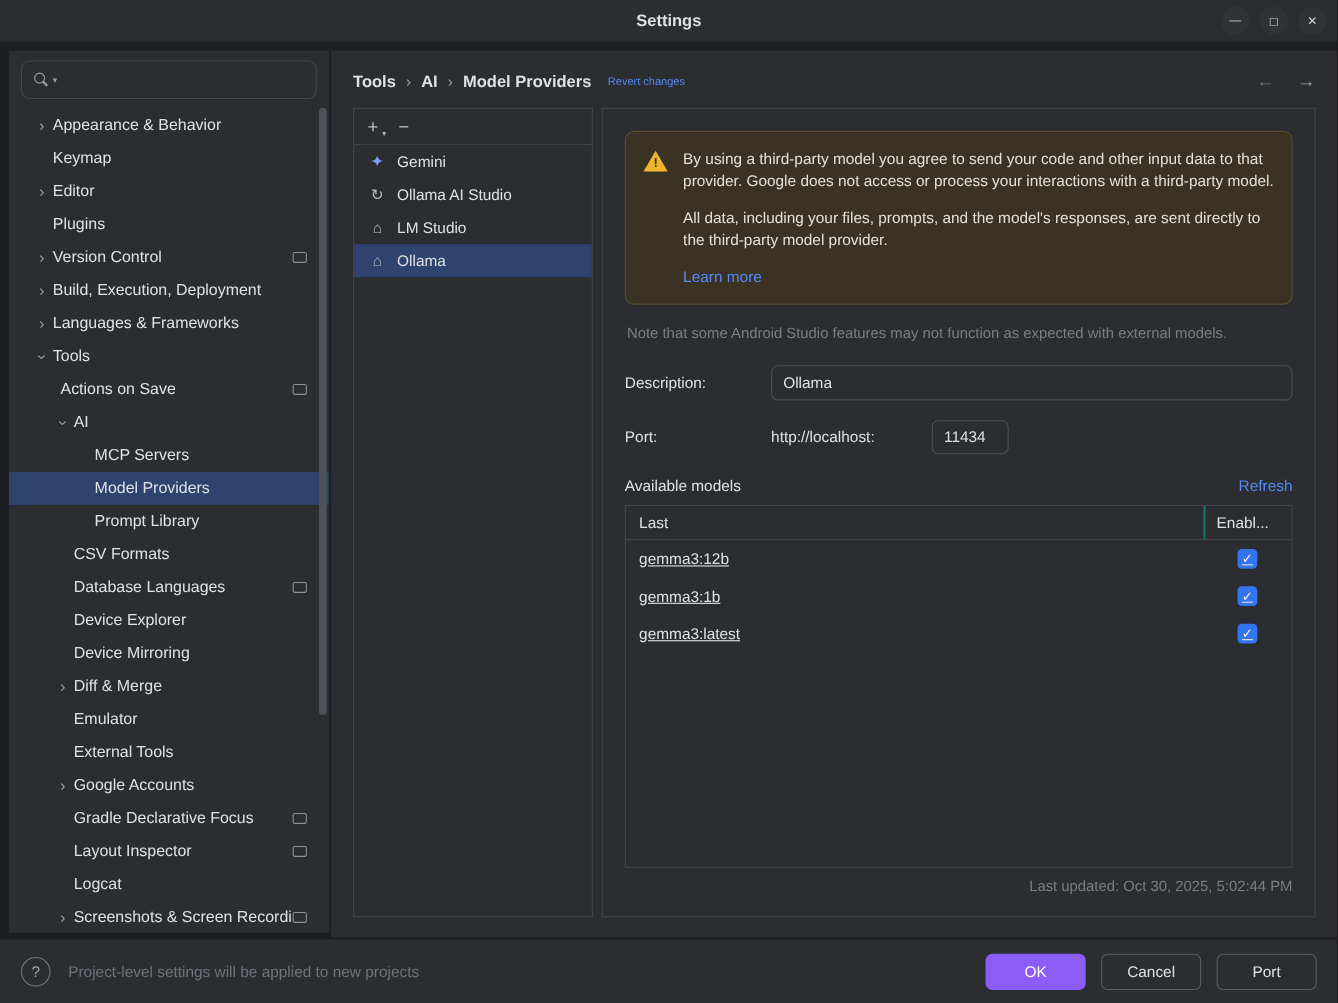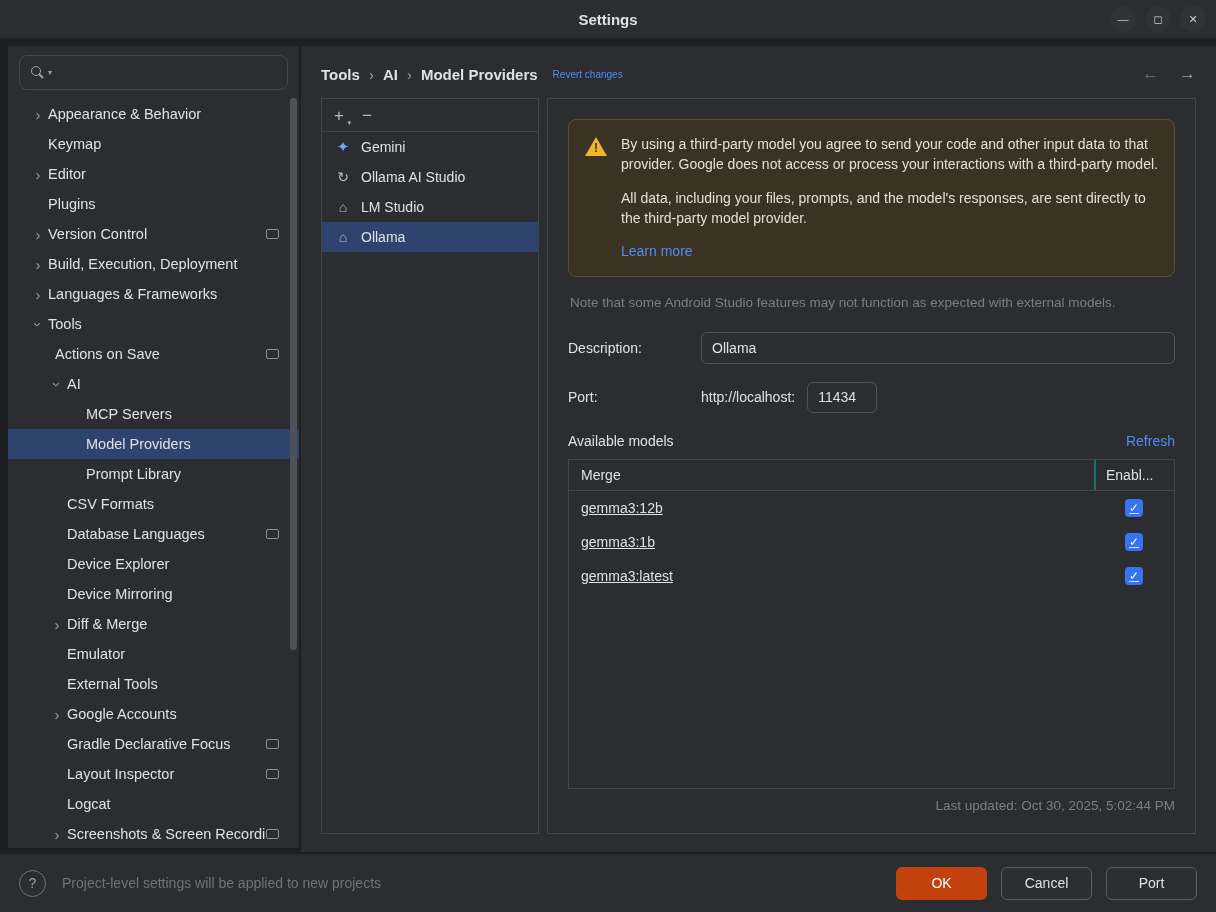--- a/index.html
+++ b/index.html
@@ -87,21 +87,21 @@
   .learn-more { display:inline-block; margin-top:14px; color:#548af7; cursor:default; }
 
   .note { color:#7a7e85; font-size:13.5px; margin:6px 0 22px 2px; flex:none; }
 
   .form-row { display:flex; align-items:center; margin-bottom:18px; flex:none; }
   .form-label { width:133px; flex:none; }
   .text-input { background:#2b2d30; border:1px solid #4e5157; border-radius:6px; height:32px;
                 color:#dfe1e5; padding:0 10px; font-size:14px; font-family:inherit; outline:none; }
   .desc-input { flex:1; }
   .port-prefix { margin-right:12px; }
-  .port-input { width:70px; height:31px; }
+  .port-input { width:70px; height:31px;margin-left:40px; }
 
   .models-head { display:flex; align-items:center; margin:2px 0 10px 0; flex:none; }
   .refresh-link { margin-left:auto; color:#548af7; cursor:default; }
 
   .models-table { flex:1; border:1px solid #43454a; display:flex; flex-direction:column;
                   min-height:0; overflow:hidden; }
   .mt-headrow { height:31px; flex:none; display:flex; border-bottom:1px solid #43454a;
                 align-items:stretch; }
   .mt-h-name { flex:1; display:flex; align-items:center; padding-left:12px; }
   .mt-h-enabled { width:80px; flex:none; border-left:2px solid #0f766e; display:flex;
@@ -117,21 +117,21 @@
   
   .footer { height:60px; flex:none; background:#2b2d30; border-top:2px solid #1e1f22;
             display:flex; align-items:center; padding:0 19px; }
   .help-icon { width:27px; height:27px; border-radius:50%; border:1.5px solid #6f737a;
                color:#9da0a8; display:flex; align-items:center; justify-content:center;
                font-size:14px; flex:none; cursor:default; }
   .footer-hint { color:#6f737a; margin-left:16px; font-size:14px; }
   .footer-buttons { margin-left:auto; display:flex; gap:14px; }
   .btn { min-width:91px; height:33px; border-radius:6px; display:flex; align-items:center;
          justify-content:center; font-size:14px; cursor:default; }
-  .btn.primary { background:#c2410c; color:#fff; }
+  .btn.primary { background:#8b5cf6; color:#fff; }
   .btn.secondary { background:transparent; border:1px solid #5a5d63; color:#dfe1e5; }
 </style>
 </head>
 <body>
 
 <div class="app">
 
   <div class="titlebar">
     <div class="title">Settings</div>
     <div class="win-controls">
@@ -331,21 +331,21 @@
             <input class="text-input port-input" value="11434" style="">
           </div>
 
           <div class="models-head">
             <span>Available models</span>
             <span class="refresh-link">Refresh</span>
           </div>
 
           <div class="models-table">
             <div class="mt-headrow">
-              <span class="mt-h-name">Merge</span>
+              <span class="mt-h-name">Last</span>
               <span class="mt-h-enabled">Enabl...</span>
             </div>
             <div id="model-rows">
                 <div class="mt-row">
                   <span class="name">gemma3:12b</span>
                   <span class="enabled">
                     <span class="cbx">✓</span>
                   </span>
                 </div>
                 <div class="mt-row">

